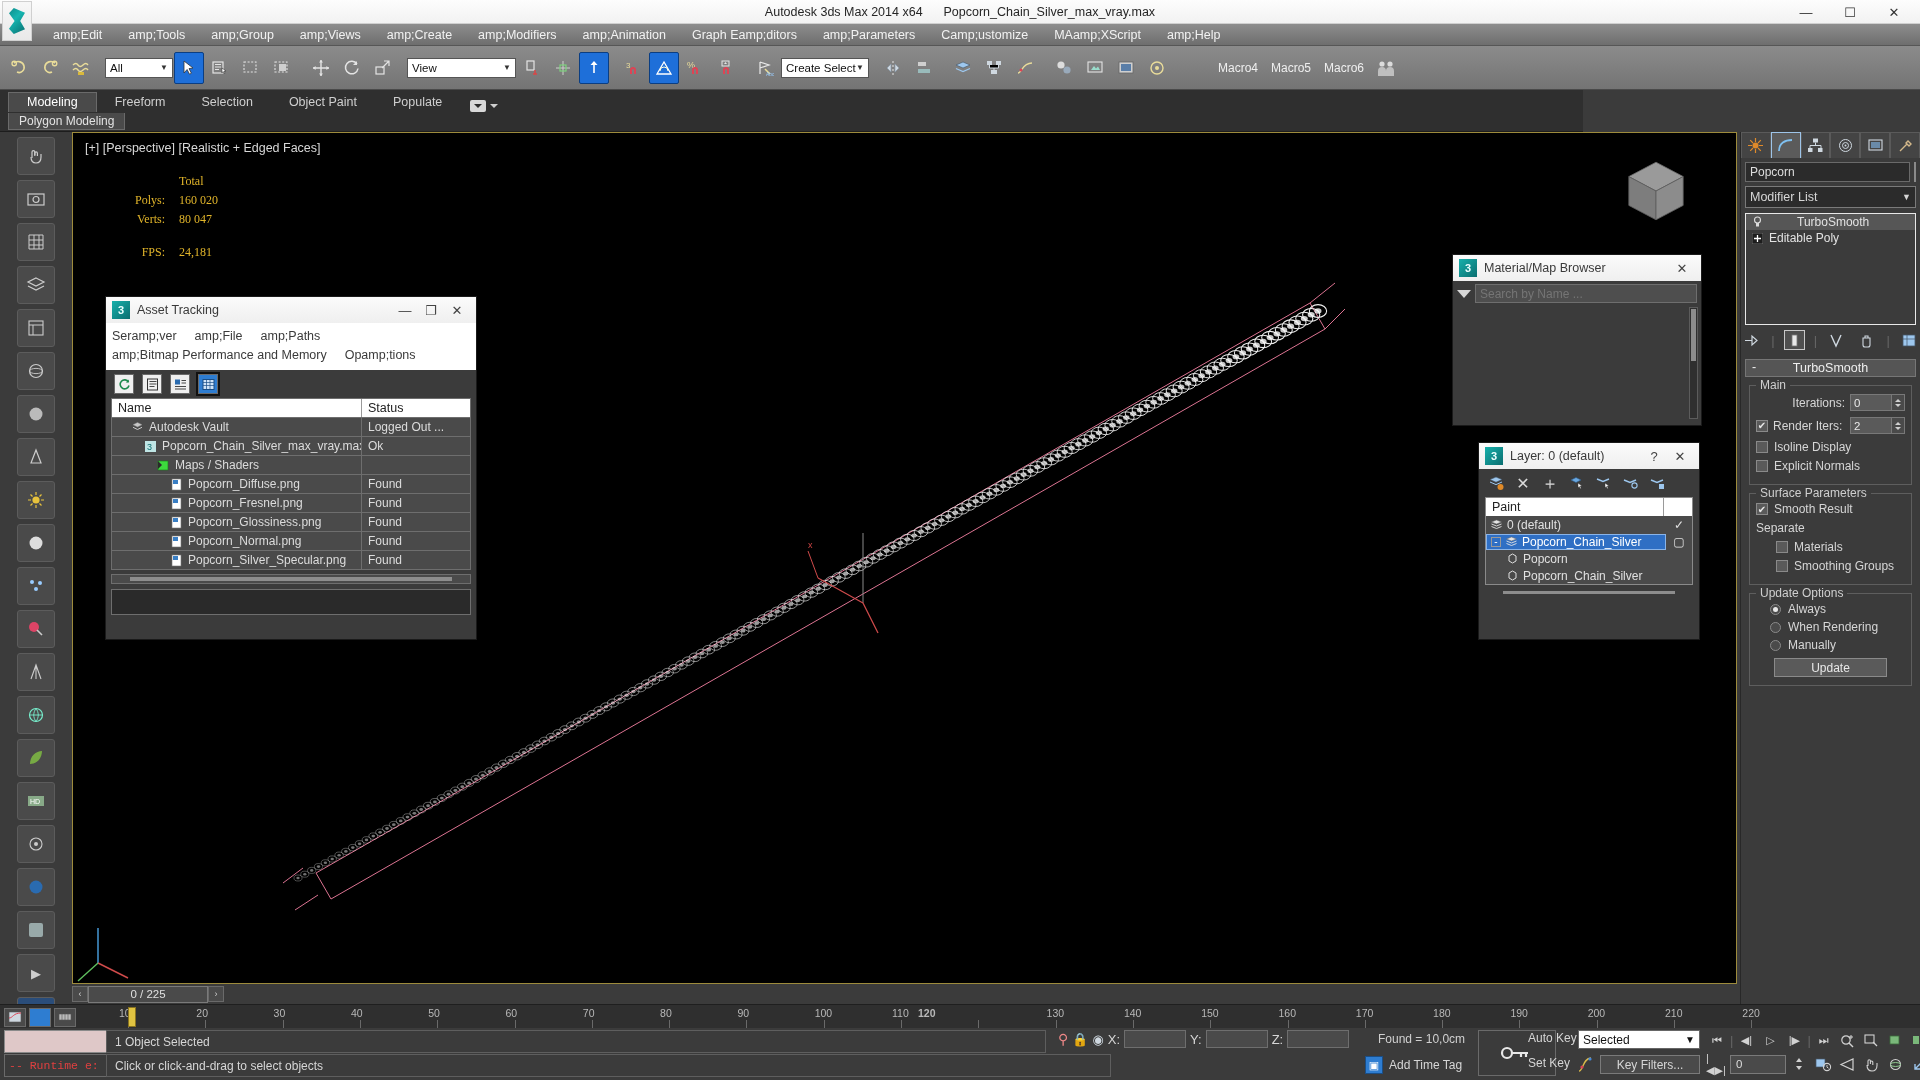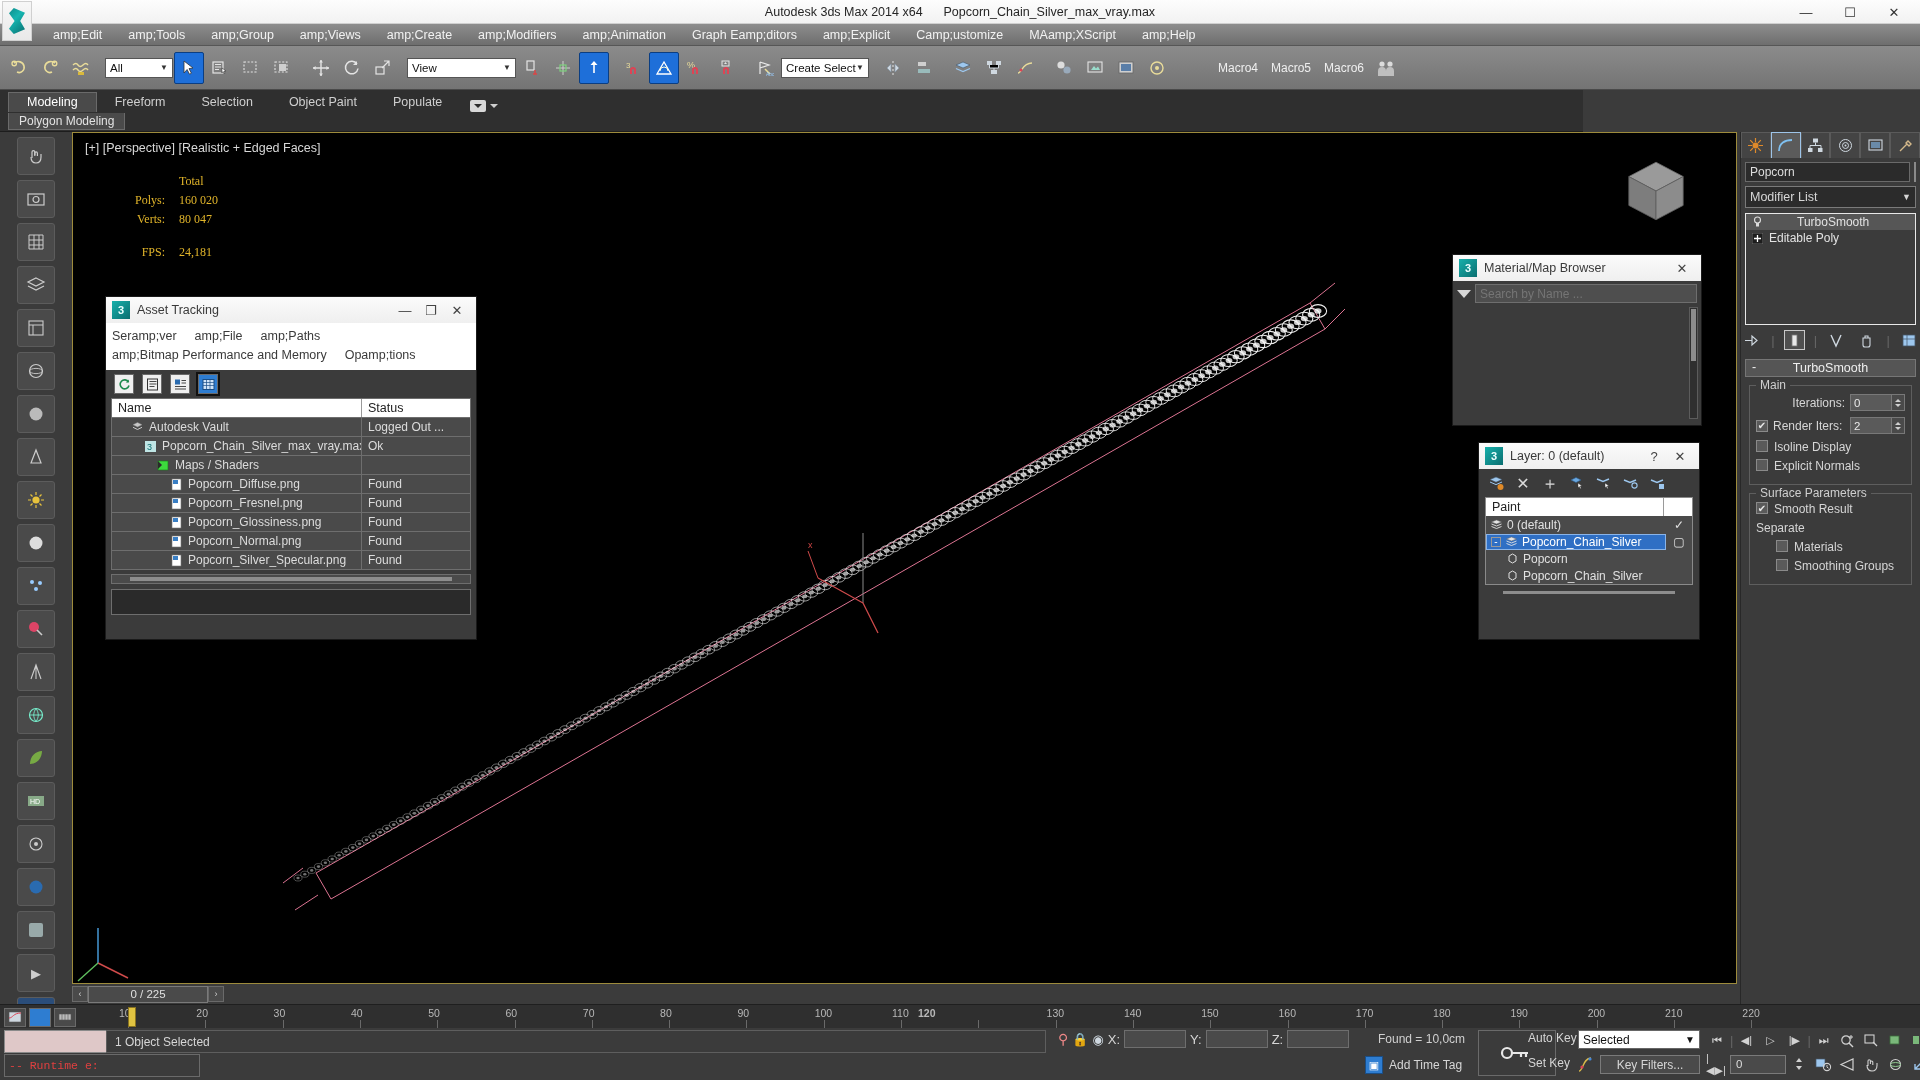--- a/index.html
+++ b/index.html
@@ -179,21 +179,21 @@
   .fld { display:flex; align-items:center; justify-content:flex-end; gap:5px; margin-bottom:6px; }
   .fld label { font-size:12px; color:#d6d6d6; }
   .spin { display:flex; align-items:center; }
   .spin input { width:42px; height:17px; background:#5a5a5a; border:1px solid #787878;
      color:#e8e8e8; font-size:11.5px; padding:0 3px; font-family:inherit; }
   .spin .ar { width:13px; height:17px; background:#4a4a4a; border:1px solid #787878;
      border-left:none; display:flex; flex-direction:column; align-items:center; justify-content:center; gap:2px;}
   .spin .ar i { width:0;height:0;border-left:3px solid transparent;border-right:3px solid transparent; }
   .spin .ar i.u { border-bottom:3px solid #d0d0d0; }
   .spin .ar i.d { border-top:3px solid #d0d0d0; }
-  .chk { display:flex; align-items:flex-start; gap:6px; margin-bottom:5px; font-size:12px; }
+  .chk { display:flex; align-items:center; gap:6px; margin-bottom:5px; font-size:12px; }
   .cbox { width:12px; height:12px; background:#5a5a5a; border:1px solid #8a8a8a;
      display:flex; align-items:center; justify-content:center; font-size:10px; color:#e8e8e8; flex:0 0 auto;}
   .rad { display:flex; align-items:center; gap:7px; margin-bottom:4px; font-size:12px; padding-left:14px;}
   .rbox { width:11px; height:11px; border-radius:50%; background:#4a4a4a; border:1px solid #8a8a8a;
      display:flex; align-items:center; justify-content:center; flex:0 0 auto; }
   .rbox i { width:5px; height:5px; border-radius:50%; background:#e8e8e8; }
   .btnwide { margin:6px 18px 2px 18px; height:19px; background:#5a5a5a; border:1px solid #8a8a8a;
      display:flex; align-items:center; justify-content:center; font-size:12px; color:#e8e8e8; }
 
   
@@ -272,21 +272,21 @@
 
 <div class="menubar" id="menubar">
     <div class="mi">amp;Edit</div>
     <div class="mi">amp;Tools</div>
     <div class="mi">amp;Group</div>
     <div class="mi">amp;Views</div>
     <div class="mi">amp;Create</div>
     <div class="mi">amp;Modifiers</div>
     <div class="mi">amp;Animation</div>
     <div class="mi">Graph Eamp;ditors</div>
-    <div class="mi">amp;Explicit</div>
+    <div class="mi">amp;Parameters</div>
     <div class="mi">Camp;ustomize</div>
     <div class="mi">MAamp;XScript</div>
     <div class="mi">amp;Help</div>
   </div>
 
 <div class="maintb">
   <div class="tbtn">
     <svg width="18" height="18" viewBox="0 0 18 18">
         <path d="M4 4c4-3 9-1 10 3s-3 8-7 6" stroke="#e9dc9a" stroke-width="1.6" fill="none"></path>
         <circle cx="4.2" cy="4.5" r="2.2" stroke="#e9dc9a" stroke-width="1.4" fill="none"></circle>
@@ -1401,20 +1401,38 @@
       <div class="chk" style="padding-left:20px">
         <div class="cbox"></div>
         <span>Materials</span>
       </div>
       <div class="chk" style="padding-left:20px">
         <div class="cbox"></div>
         <span>Smoothing Groups</span>
       </div>
     </div>
 
+    <div class="grp">
+      <div class="lgd">Update Options</div>
+      <div class="rad">
+        <div class="rbox">
+            <i></i>
+          </div>
+        <span>Always</span>
+      </div>
+      <div class="rad">
+        <div class="rbox"></div>
+        <span>When Rendering</span>
+      </div>
+      <div class="rad">
+        <div class="rbox"></div>
+        <span>Manually</span>
+      </div>
+      <div class="btnwide">Update</div>
+    </div>
   </div>
 </div>
 
 <div class="timeslider">
   <div class="ts-arrow">‹</div>
   <div class="ts-field">0 / 225</div>
   <div class="ts-arrow">›</div>
 </div>
 
 <div class="trackbar">
@@ -1479,20 +1497,21 @@
       <div class="tick" style="left: 1634.3px;">220</div>
       <div class="tickline" style="left: 1643.3px;"></div>
     </div>
   <div class="playhead"></div>
 </div>
 
 <div class="statusarea">
   <div class="mr-box"></div>
   <div class="mr-log">-- Runtime e:</div>
   <div class="st-line1">1 Object Selected</div>
+  <div class="st-line2">Click or click-and-drag to select objects</div>
 
   <div class="coord" style="left:1058px">
     <span style="color:#e88;font-size:14px">⚲</span>
     <span style="color:#d8c06a;font-size:13px">🔒</span>
     <span style="color:#cfd8e0;font-size:13px">◉</span>
     <label>X:</label>
     <input value="" style="">
     <label>Y:</label>
     <input value="" style="">
     <label>Z:</label>

